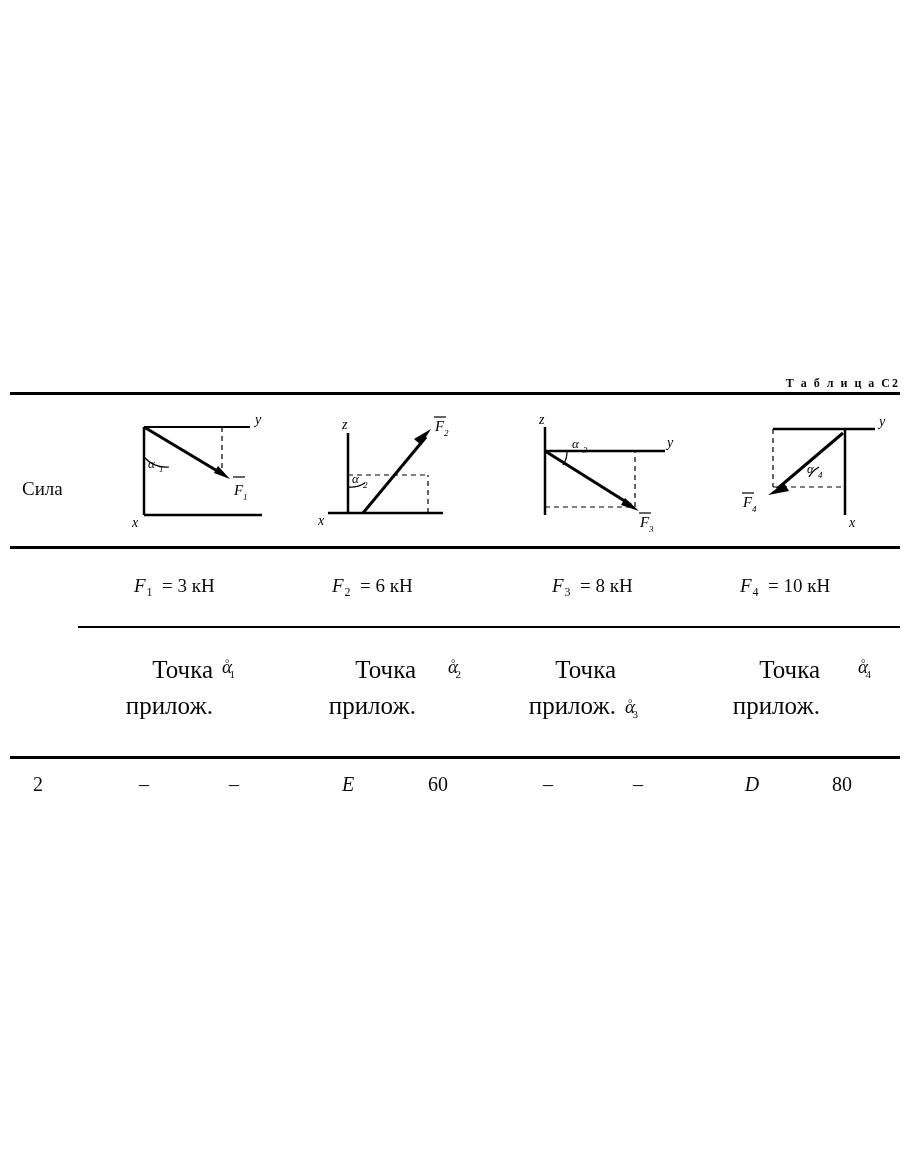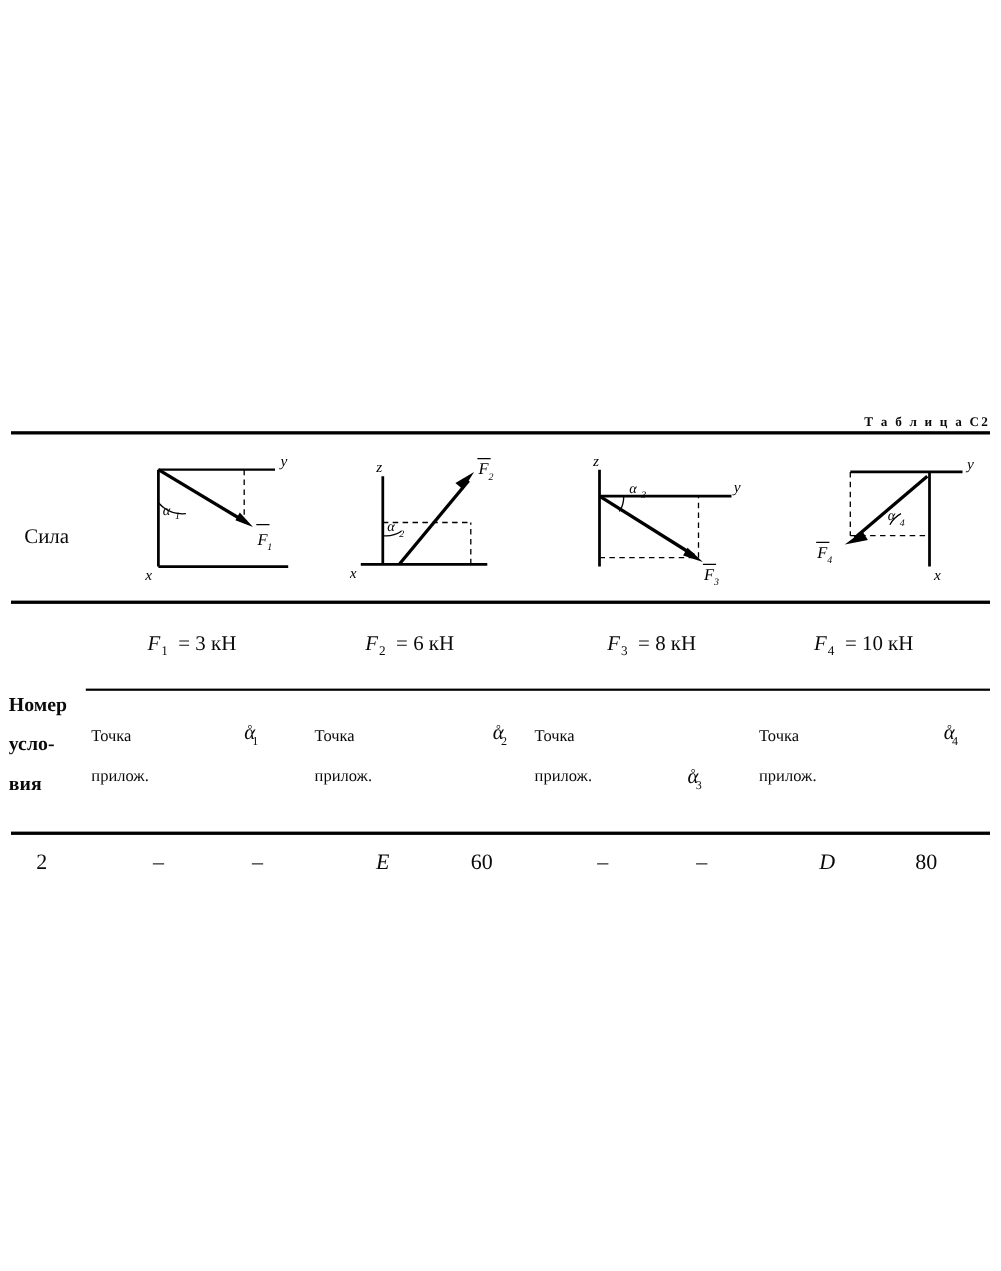--- a/index.html
+++ b/index.html
@@ -100,22 +100,22 @@
     left: 8px;
     top: 622px;
     font-size: 18px;
     font-weight: bold;
     line-height: 36px;
   }
   .nomer div { white-space: nowrap; }
 
   .hdr-point {
     position: absolute;
-    font-size: 15px;
-    text-align: left;
+    font-size: 25px;
+    text-align: right;
     width: 130px;
     line-height: 36px;
   }
   .hp1 { left: 83px; top: 652px; }
   .hp2 { left: 286px; top: 652px; }
   .hp3 { left: 486px; top: 652px; }
   .hp4 { left: 690px; top: 652px; }
 
   .hdr-alpha {
     position: absolute;
@@ -279,25 +279,20 @@
   <div class="force-val fv2">
     <span class="ital">F</span><span class="sub">2</span>&nbsp;&nbsp;<span>= 6 кН</span>
   </div>
   <div class="force-val fv3">
     <span class="ital">F</span><span class="sub">3</span>&nbsp;&nbsp;<span>= 8 кН</span>
   </div>
   <div class="force-val fv4">
     <span class="ital">F</span><span class="sub">4</span>&nbsp;&nbsp;<span>= 10 кН</span>
   </div>
 
-  <div class="nomer">
-    <div>Номер</div>
-    <div>усло-</div>
-    <div>вия</div>
-  </div>
 
   <div class="hdr-point hp1">
     <div>Точка</div>
     <div>прилож.</div>
   </div>
   <div class="hdr-point hp2">
     <div>Точка</div>
     <div>прилож.</div>
   </div>
   <div class="hdr-point hp3">

